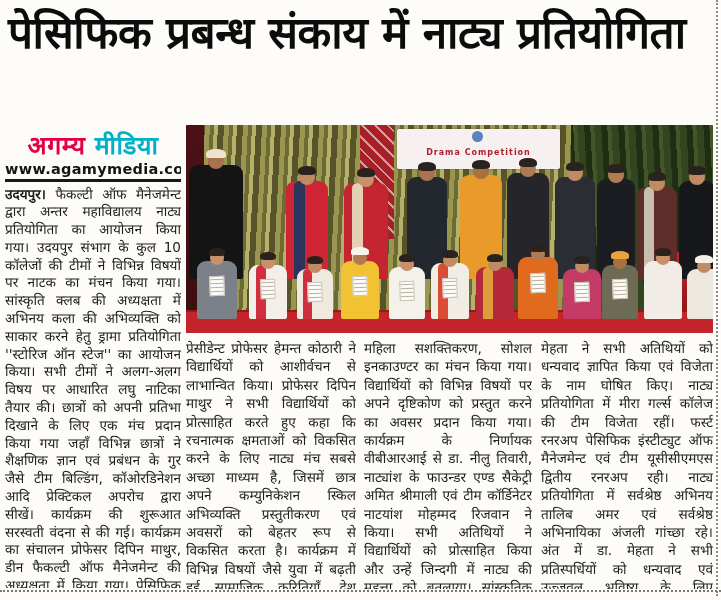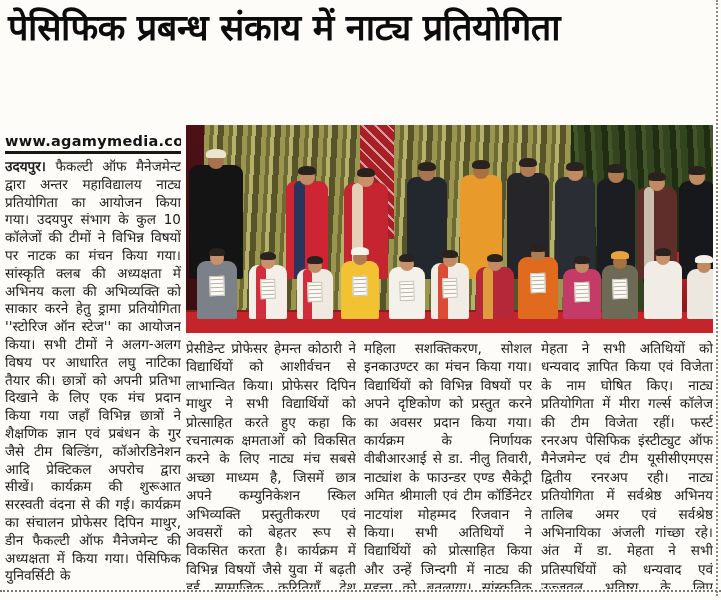--- a/index.html
+++ b/index.html
@@ -12,21 +12,21 @@
   }
   .page { position:relative; width:721px; height:600px; background:#fdfcf8; }
 
   
   .dotted-right { position:absolute; top:0; bottom:4px; right:3px; width:0; border-left:2px dotted #8a8a8a; }
   .dotted-bottom { position:absolute; left:0; right:0; top:590px; height:0; border-top:2px dotted #777; }
 
   
   .headline {
     position:absolute; top:4px; left:8px; right:20px;
-    font-size:36px; line-height:1.32; font-weight:800;
+    font-size:44px; line-height:1.32; font-weight:800;
     color:#0c0c0c; letter-spacing:-0.5px;
   }
 
   
   .leftcol { position:absolute; left:5px; top:128px; width:176px; height:460px; overflow:hidden; }
   .logo-block { text-align:center; padding:4px 0 2px 0; border-bottom:3px solid #181818; margin-bottom:4px; }
   .logo-line { font-size:25px; font-weight:800; line-height:1.1; letter-spacing:0.5px; }
   .logo-part1 { color:#e50045; }
   .logo-part2 { color:#00b1c9; }
   .logo-site { font-size:14.5px; font-weight:800; color:#141414; letter-spacing:0.3px; margin-top:1px; }
@@ -105,29 +105,36 @@
 <body>
 
 <div class="page">
 
   <div class="headline">
     <div>पेसिफिक प्रबन्ध संकाय में नाट्य प्रतियोगिता</div>
   </div>
 
   <div class="leftcol">
     <div class="logo-block">
+      <div class="logo-line">
+        <span class="logo-part1">अगम्य</span><span class="logo-part2"> मीडिया</span>
+      </div>
       <div class="logo-site">www.agamymedia.com</div>
     </div>
     <div class="bodytext"><b class="dateline">उदयपुर।</b><span> फैकल्टी ऑफ मैनेजमेन्ट द्वारा अन्तर महाविद्यालय नाट्य प्रतियोगिता का आयोजन किया गया। उदयपुर संभाग के कुल 10 कॉलेजों की टीमों ने विभिन्न विषयों पर नाटक का मंचन किया गया। सांस्कृति क्लब की अध्यक्षता में अभिनय कला की अभिव्यक्ति को साकार करने हेतु ड्रामा प्रतियोगिता ''स्टोरिज ऑन स्टेज'' का आयोजन किया। सभी टीमों ने अलग-अलग विषय पर आधारित लघु नाटिका तैयार की। छात्रों को अपनी प्रतिभा दिखाने के लिए एक मंच प्रदान किया गया जहाँ विभिन्न छात्रों ने शैक्षणिक ज्ञान एवं प्रबंधन के गुर जैसे टीम बिल्डिंग, कॉओरडिनेशन आदि प्रेक्टिकल अपरोच द्वारा सीखें। कार्यक्रम की शुरूआत सरस्वती वंदना से की गई। कार्यक्रम का संचालन प्रोफेसर दिपिन माथुर, डीन फैकल्टी ऑफ मैनेजमेन्ट की अध्यक्षता में किया गया। पेसिफिक युनिवर्सिटी के</span></div>
   </div>
 
   <div class="photo">
     <div class="photo-trees-right"></div>
     <div class="photo-curtain-left"></div>
     <div class="photo-curtain-swag"></div>
+    <div class="photo-banner">
+      <div class="banner-logo"></div>
+      <div class="banner-text">Drama Competition</div>
+    </div>
     <div id="figures-back">
         <div class="fig" style="left: 0.5%; width: 54px; height: 128px; bottom: 52px;">
           <div class="head" style="width: 16px; height: 16px; background: rgb(168, 114, 79);">
             <div class="cap" style="background: rgb(236, 228, 207);"></div>
           </div>
           <div class="torso" style="height: 114px; background: rgb(20, 20, 20);"></div>
         </div>
         <div class="fig" style="left: 19%; width: 42px; height: 112px; bottom: 52px;">
           <div class="head" style="width: 16px; height: 16px; background: rgb(192, 138, 98);">
             <div class="hair"></div>

